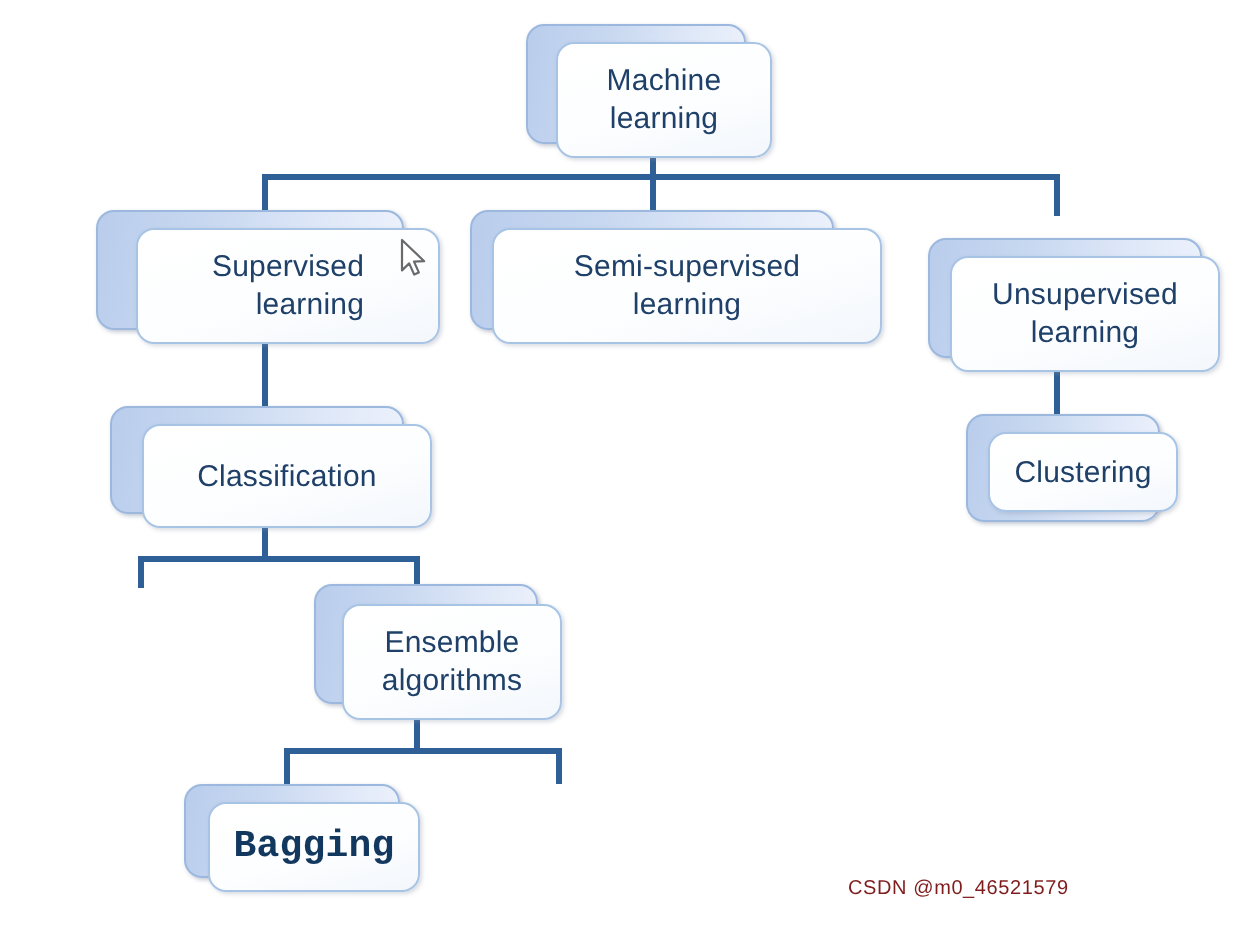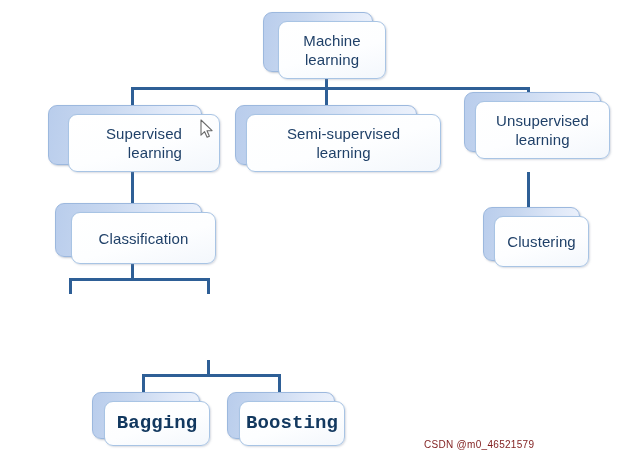--- a/index.html
+++ b/index.html
@@ -133,57 +133,58 @@
   </div>
 
   <div class="node" style="left:235px; top:105px; width:180px; height:58px;">
     <div class="back"></div>
     <div class="front" style="left:11px; top:9px; width:195px; height:58px;">
       <span class="label">Semi-supervised
 learning</span>
     </div>
   </div>
 
-  <div class="node" style="left:464px; top:92px; width:135px; height:58px;">
+  <div class="node" style="left:464px; top:119px; width:135px; height:58px;">
     <div class="back"></div>
     <div class="front" style="left:11px; top:9px; width:135px; height:58px;">
       <span class="label">Unsupervised
 learning</span>
     </div>
   </div>
 
   <div class="node" style="left:55px; top:203px; width:145px; height:52px;">
     <div class="back"></div>
     <div class="front" style="left:16px; top:9px; width:145px; height:52px;justify-content:center;">
       <span class="label">Classification</span>
     </div>
   </div>
 
   <div class="node" style="left:483px; top:207px; width:95px; height:52px;">
     <div class="back"></div>
-    <div class="front" style="left:11px; top:9px; width:95px; height:51px;">
+    <div class="front" style="left:11px; top:9px; width:95px; height:40px;">
       <span class="label">Clustering</span>
     </div>
   </div>
 
 
+  <div class="node" style="left:157px; top:292px; width:110px; height:58px;">
+    <div class="back"></div>
+    <div class="front" style="left:14px; top:10px; width:110px; height:58px;">
+      <span class="label">Ensemble
+algorithms</span>
+    </div>
+  </div>
 
   <div class="node bold" style="left:92px; top:392px; width:106px; height:45px;">
     <div class="back"></div>
     <div class="front" style="left:12px; top:9px; width:106px; height:45px;">
       <span class="label">Bagging</span>
     </div>
   </div>
 
-  <div class="node bold" style="left:227px; top:392px; width:106px; height:45px;">
-    <div class="back"></div>
-    <div class="front" style="left:12px; top:9px; width:106px; height:45px;">
-      <span class="label">Boosting</span>
-    </div>
-  </div>
 
   <div id="watermark" style="left:424px; top:439px;">CSDN @m0_46521579</div>
 
   <div id="cursor" style="left:200px; top:119px;">
     <svg width="14" height="20" viewBox="0 0 14 20">
       <path d="M1,1 L1,16.2 L4.6,12.7 L7.1,18.3 L9.4,17.2 L7.0,11.8 L12.1,11.6 Z" fill="#ffffff" stroke="#6a6a6a" stroke-width="1.1" stroke-linejoin="round"></path>
     </svg>
   </div>
 
 </div>

